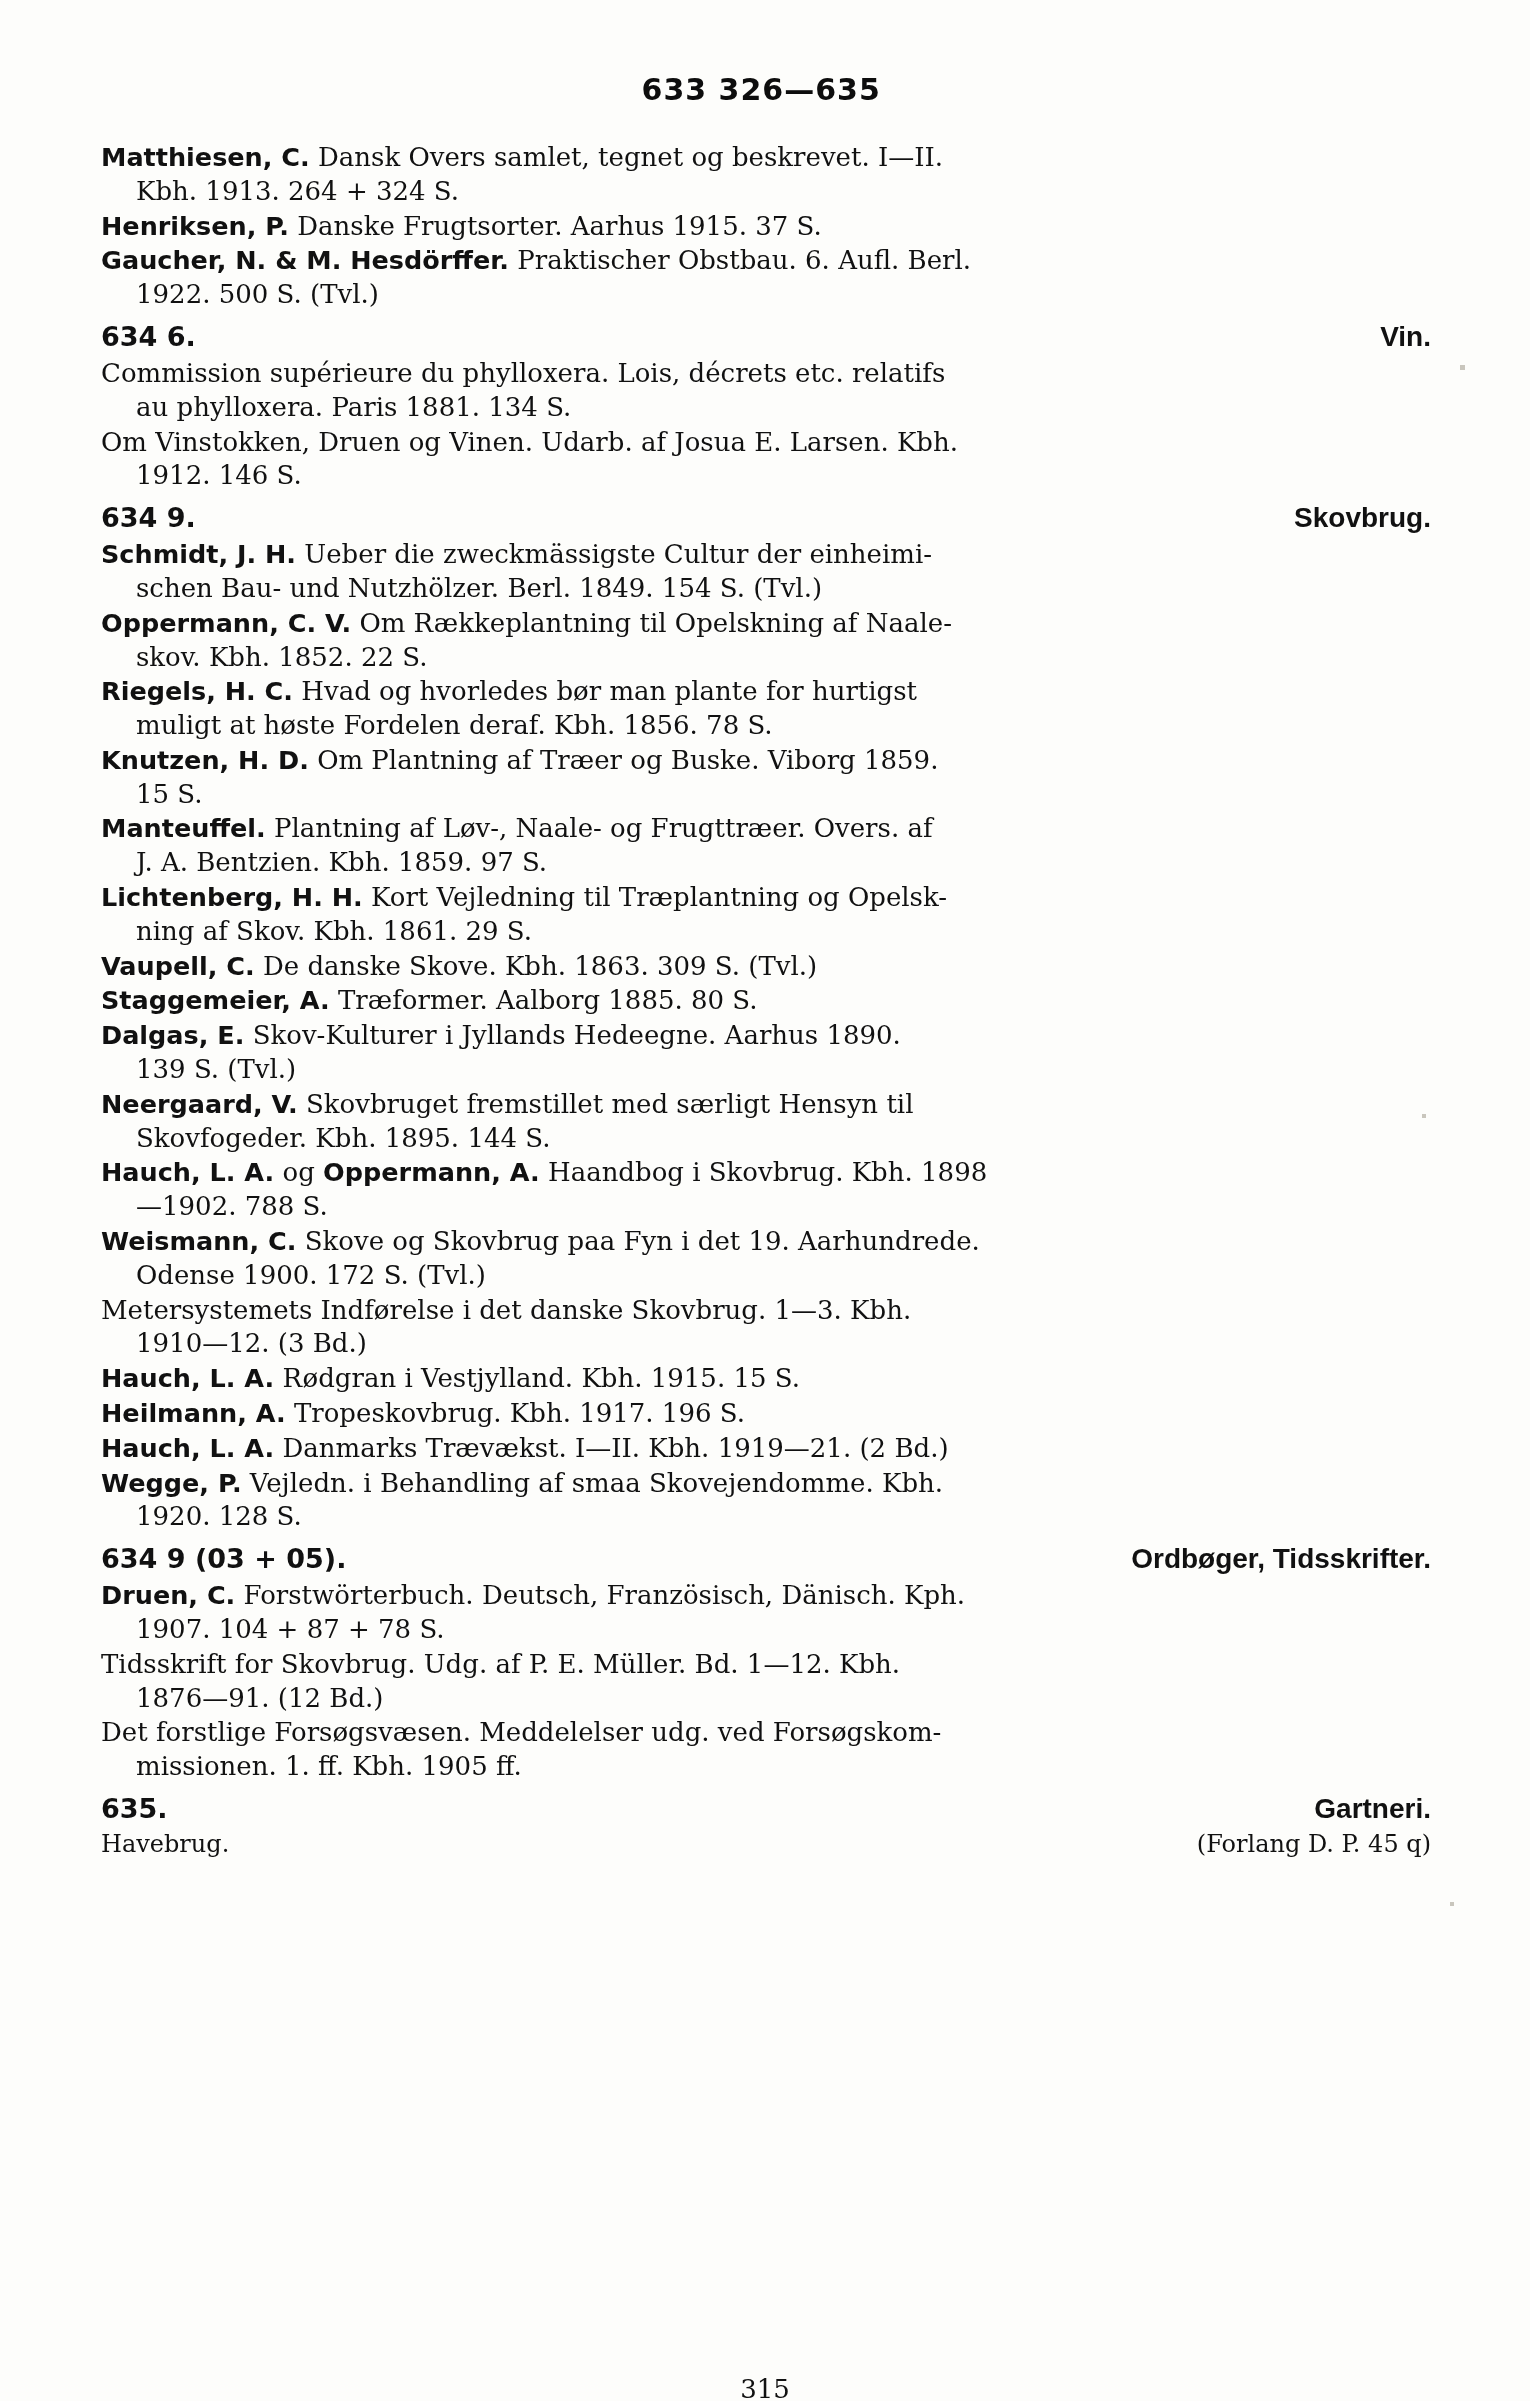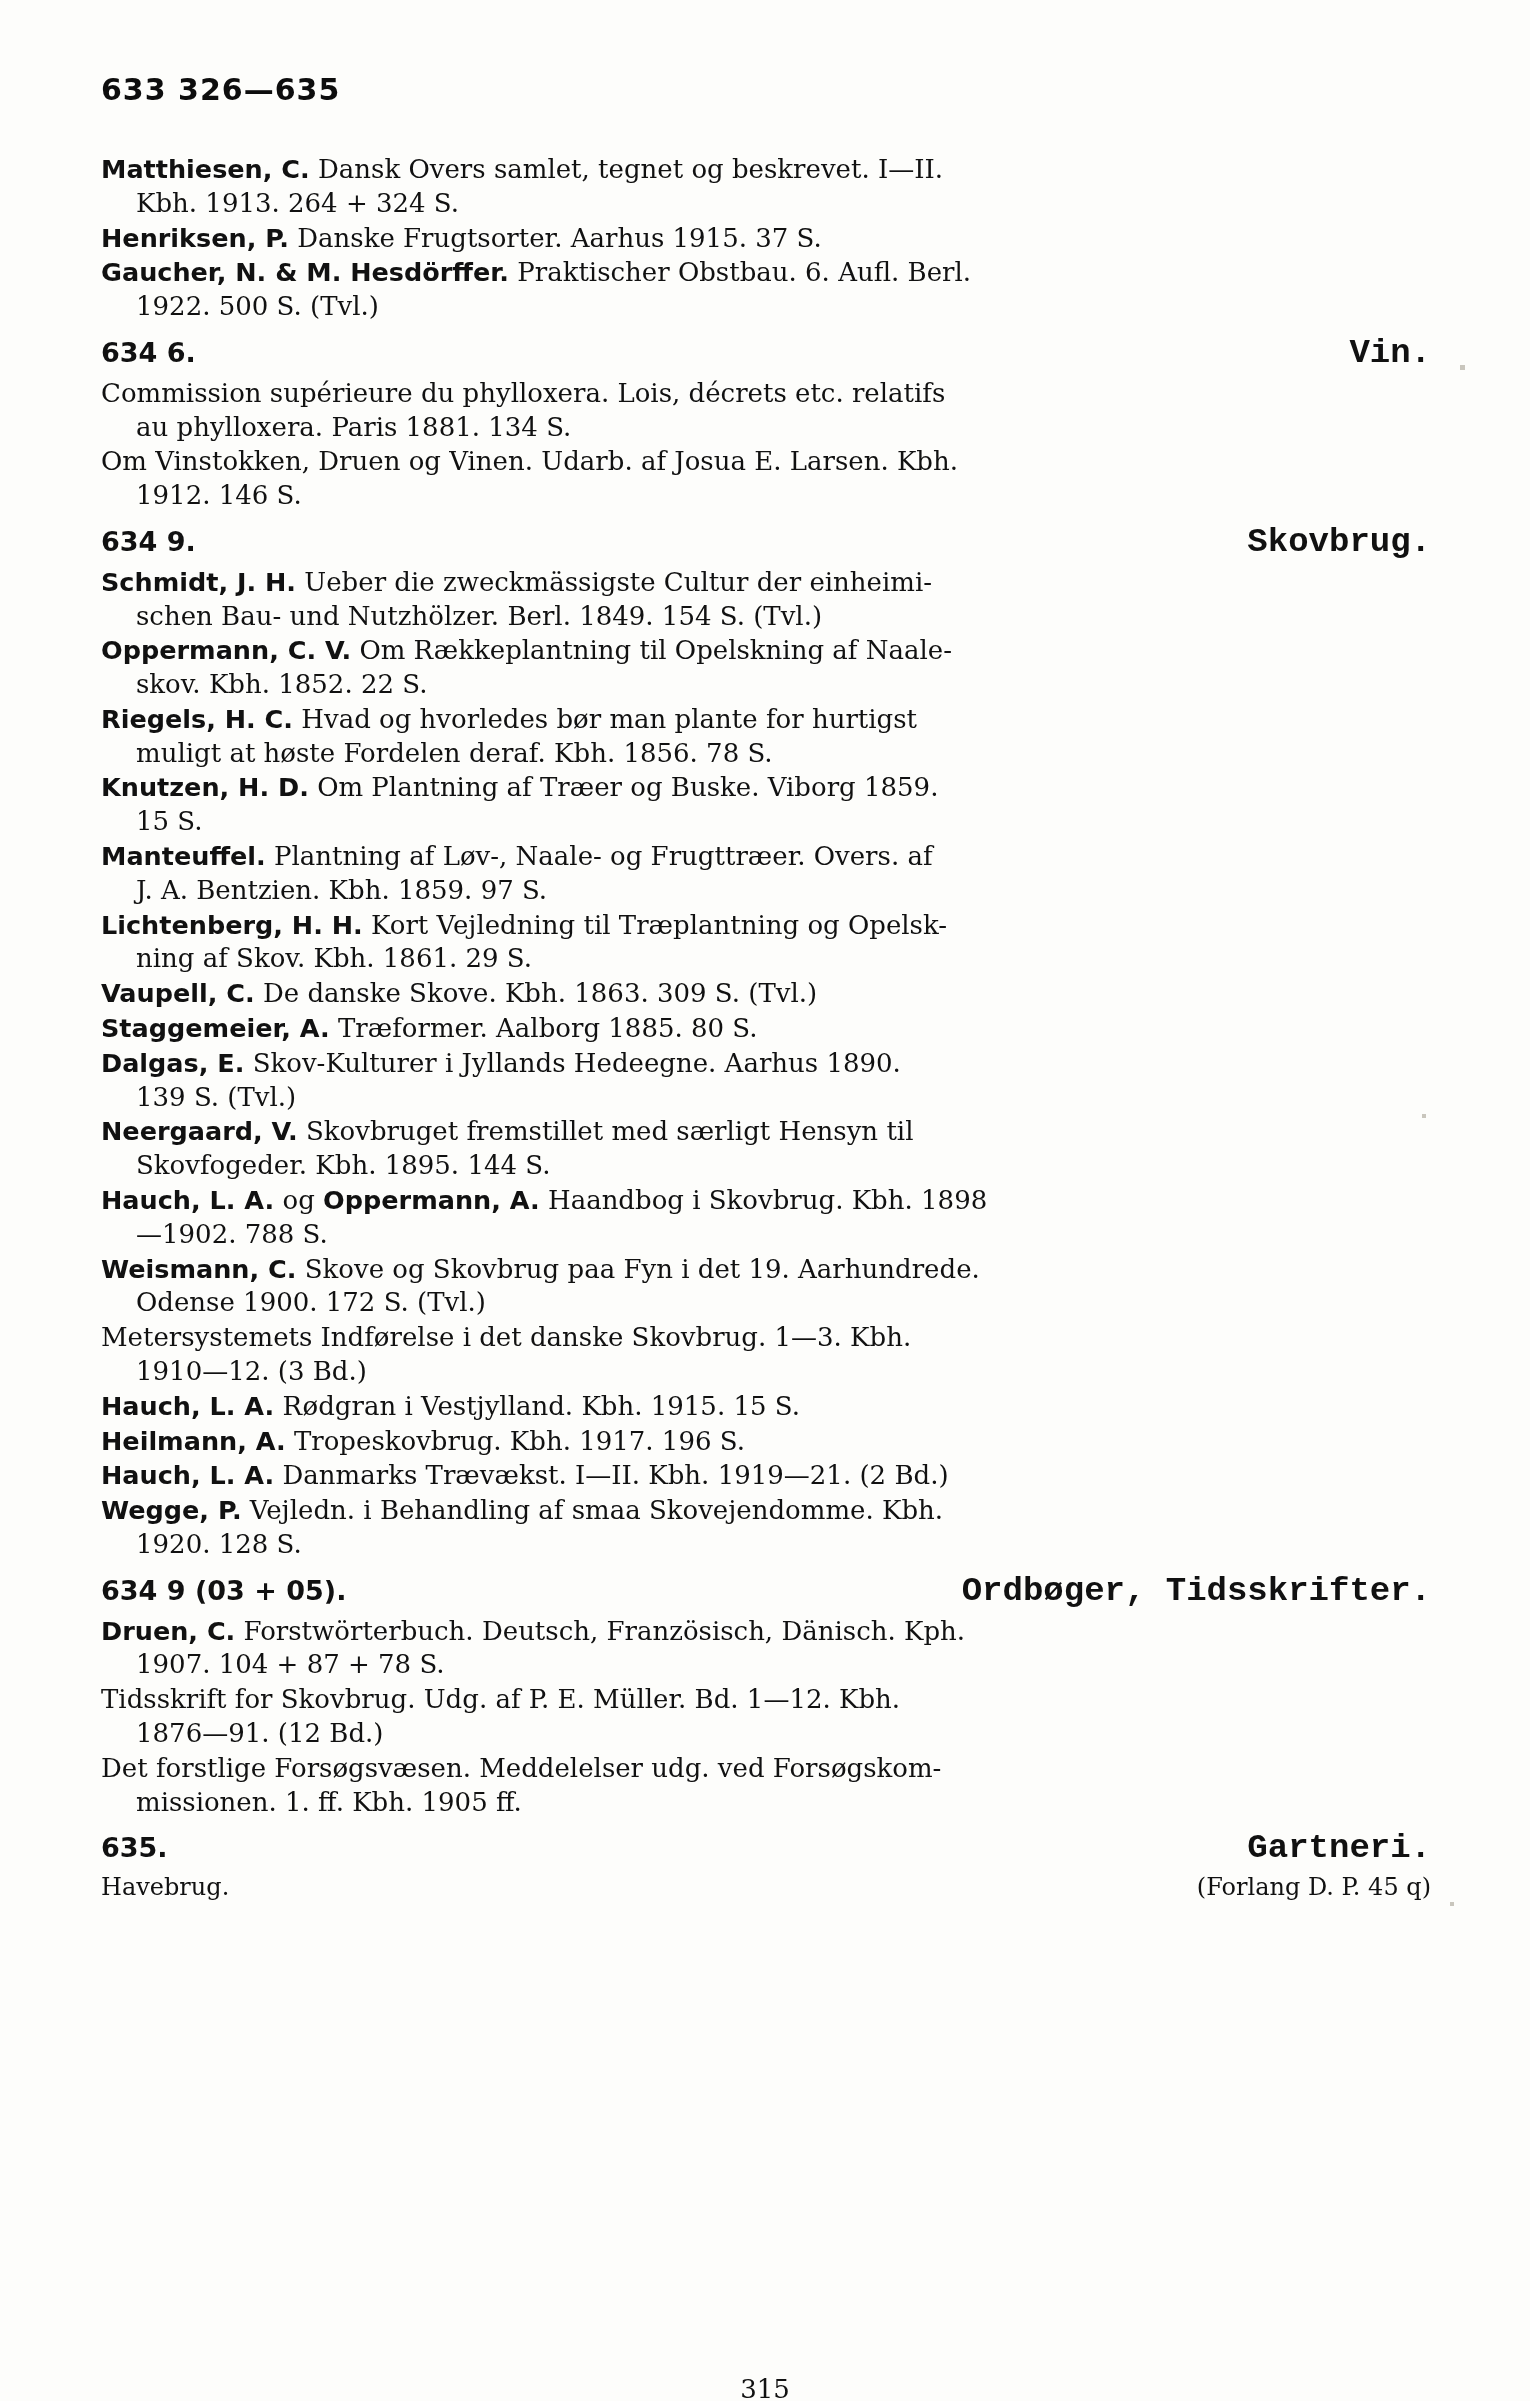--- a/index.html
+++ b/index.html
@@ -22,26 +22,26 @@
     height: 2494px;
     background: #fdfdfb;
   }
   .content {
     position: absolute;
     left: 101px;
     top: 72px;
     width: 1330px;
   }
   .running-head {
-    text-align: left;
+    text-align: center;
     font-family: "DejaVu Sans", sans-serif;
     font-weight: bold;
     font-size: 30px;
     letter-spacing: 1px;
-    margin-bottom: 46px;
+    margin-bottom: 34px;
     padding-right: 9.6px;
     color: #0d0d0d;
   }
   .entry {
     font-size: 26px;
     line-height: 1.30;
     text-align: justify;
     text-justify: inter-word;
     margin: 0 0 1px 0;
     padding-left: 0;
@@ -64,23 +64,23 @@
     display: flex;
     justify-content: space-between;
     align-items: baseline;
   }
   .classnum {
     font-family: "DejaVu Sans", sans-serif;
     font-weight: bold;
     font-size: 27px;
   }
   .classlabel {
-    font-family: Liberation Mono, monospace;
+    font-family: Liberation Sans, sans-serif;
     font-weight: bold;
-    font-size: 34px;
+    font-size: 28px;
   }
   .tailrow {
     display: flex;
     justify-content: space-between;
     align-items: baseline;
     font-size: 24px;
     line-height: 1.30;
   }
   .folio {
     position: absolute;

